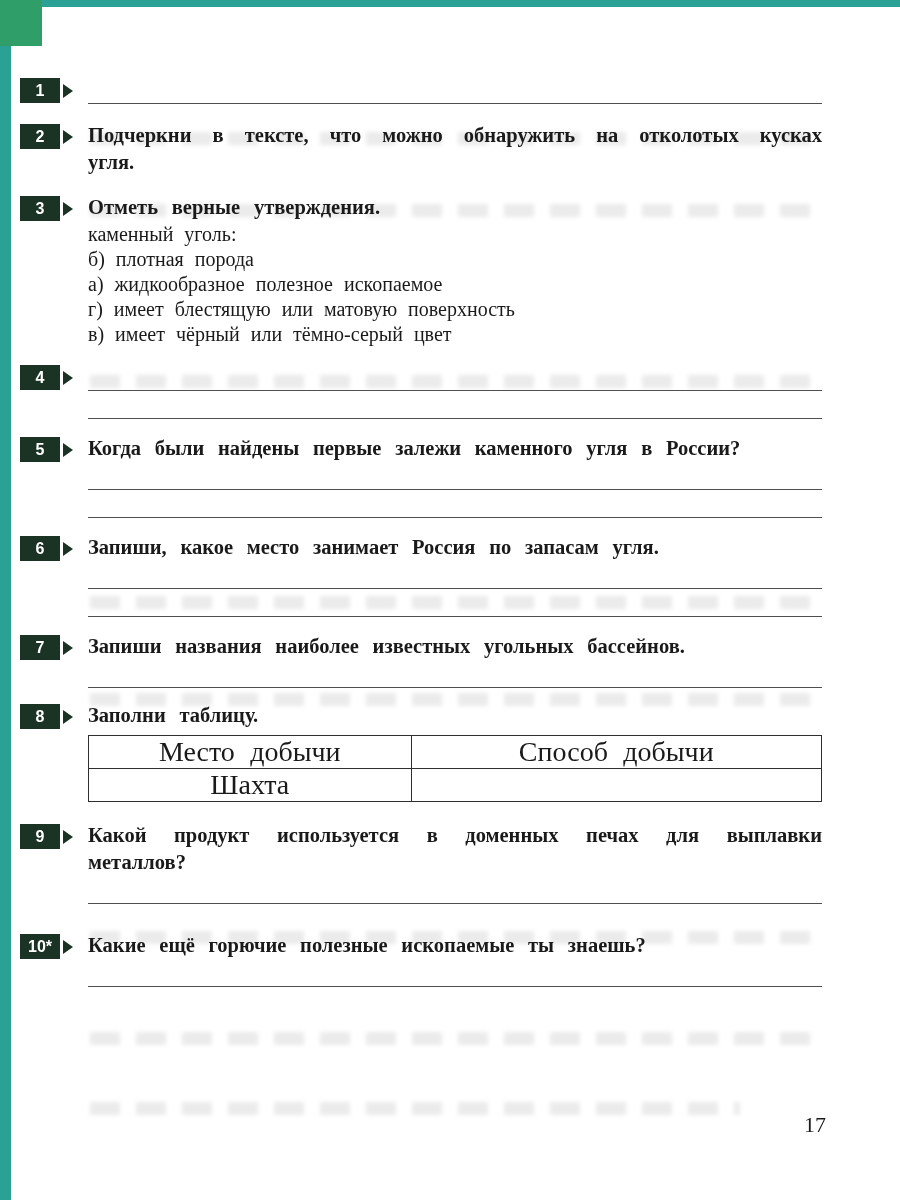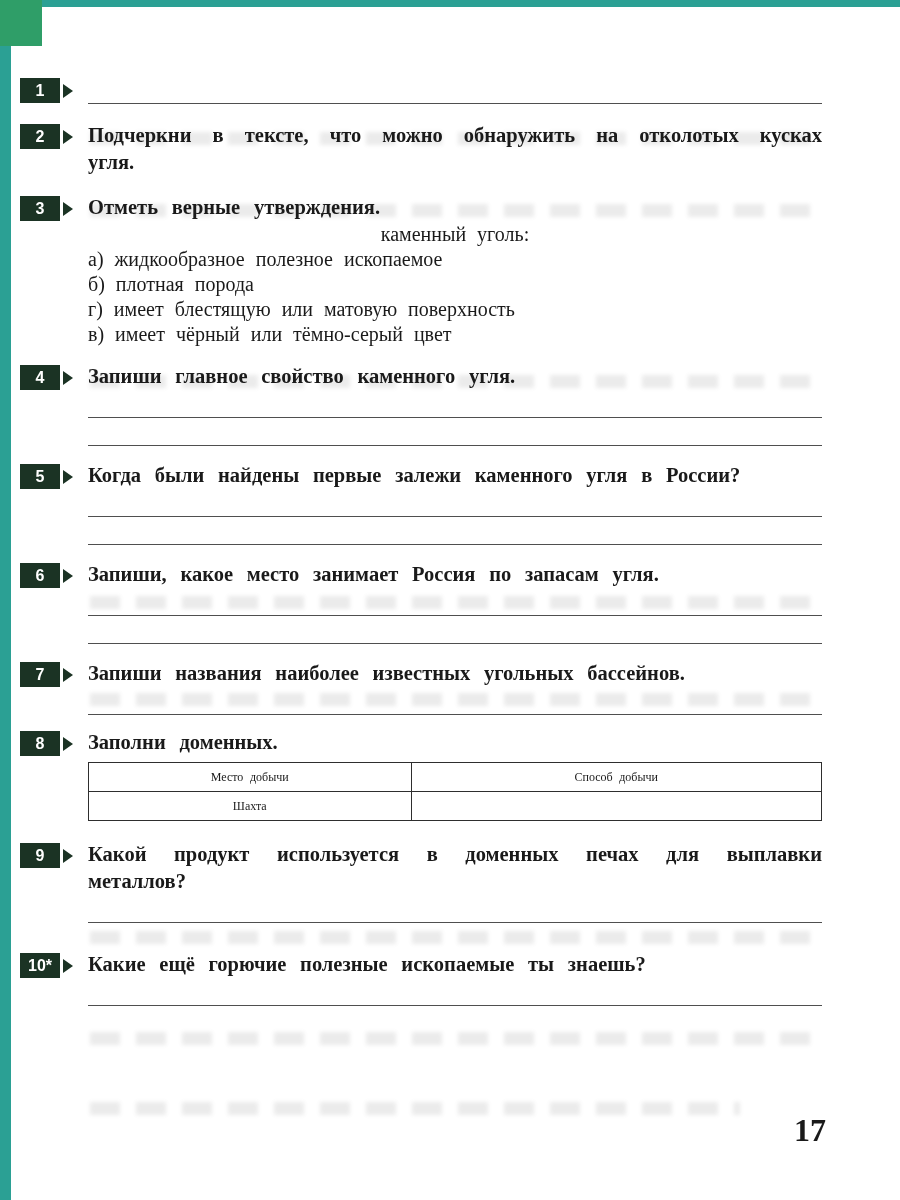--- a/index.html
+++ b/index.html
@@ -50,46 +50,45 @@
     margin:0;
     font-size:20.5px;line-height:27px;
     font-weight:bold;
     text-align:justify;
     word-spacing:0.42em;
   }
   .subtitle{
     margin:0;
     font-size:20px;line-height:26px;
     word-spacing:0.3em;
-    text-align:center;
   }
   .option{
     font-size:20px;line-height:25px;
     word-spacing:0.3em;
   }
   .ans{height:27px;border-bottom:1.7px solid var(--rule);}
   
   .fill-table{
     width:100%;
     border-collapse:collapse;
     margin-top:6px;
-    font-size:12px;
+    font-size:28px;
   }
   .fill-table td{
     border:1.6px solid #2e2e2e;
     height:28px;
     text-align:center;
     word-spacing:0.3em;
     padding:0 6px;
   }
   .fill-table .col-left{width:44%;}
   .page-number{
     position:absolute;
     top:1112px;right:74px;
-    font-size:32px;font-weight:bold;
+    font-size:22px;font-weight:normal;
   }
   
   .ghost{
     position:absolute;left:90px;right:82px;height:13px;
     background:repeating-linear-gradient(90deg,rgba(90,90,90,.55) 0 30px,rgba(90,90,90,0) 30px 46px);
     filter:blur(2px);
     opacity:.22;
     pointer-events:none;
   }
 </style>
@@ -134,34 +133,33 @@
     </div>
 
     <div class="task" style="margin-top:18px">
       <div class="task-marker">
         <span class="num-box">3</span>
         <span class="flag"></span>
       </div>
       <div class="task-body">
         <p class="task-text">Отметь верные утверждения.</p>
         <p class="subtitle">каменный уголь:</p>
+        <div class="option">б)  плотная порода</div>
         <div class="option">а)  жидкообразное полезное ископаемое</div>
-        <div class="option">б)  плотная порода</div>
         <div class="option">г)  имеет блестящую или матовую поверхность</div>
         <div class="option">в)  имеет чёрный или тёмно-серый цвет</div>
       </div>
     </div>
 
     <div class="task" style="margin-top:16px">
       <div class="task-marker">
         <span class="num-box">4</span>
         <span class="flag"></span>
       </div>
       <div class="task-body">
-        <p class="task-text">Запиши главное свойство каменного угля.</p>
         <div class="ans"></div>
         <div class="ans"></div>
       </div>
     </div>
 
     <div class="task" style="margin-top:16px">
       <div class="task-marker">
         <span class="num-box">5</span>
         <span class="flag"></span>
       </div>
@@ -194,21 +192,21 @@
         <div class="ans"></div>
       </div>
     </div>
 
     <div class="task" style="margin-top:14px">
       <div class="task-marker">
         <span class="num-box">8</span>
         <span class="flag"></span>
       </div>
       <div class="task-body">
-        <p class="task-text">Заполни доменных.</p>
+        <p class="task-text">Заполни таблицу.</p>
         <table class="fill-table">
           <tbody>
             <tr>
               <td class="col-left">Место  добычи</td>
               <td>Способ  добычи</td>
             </tr>
             <tr>
               <td>Шахта</td>
               <td></td>
             </tr>

